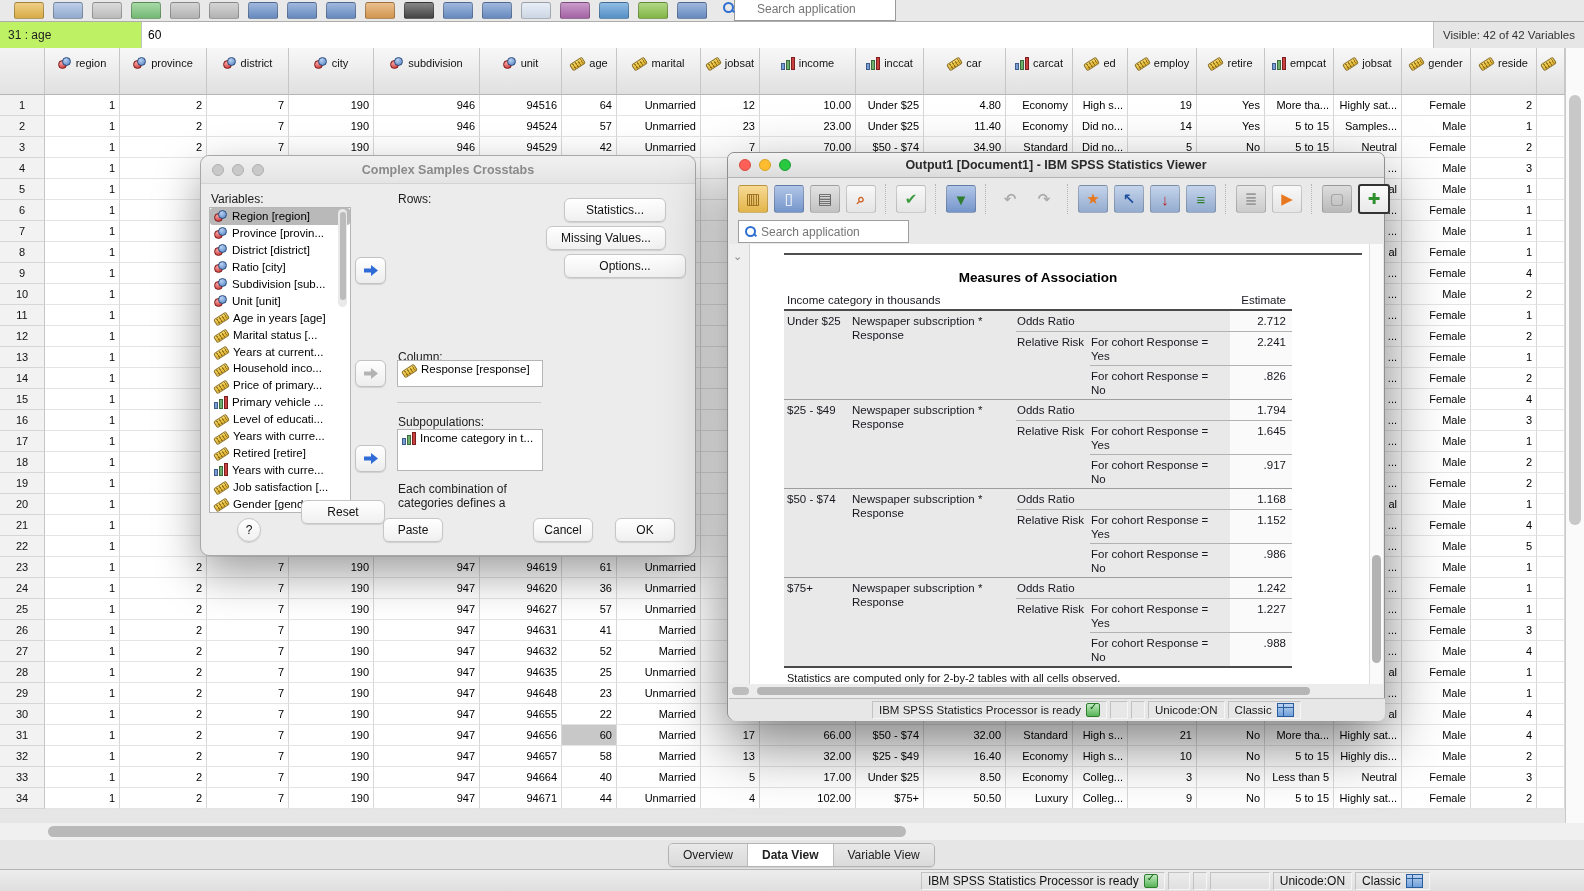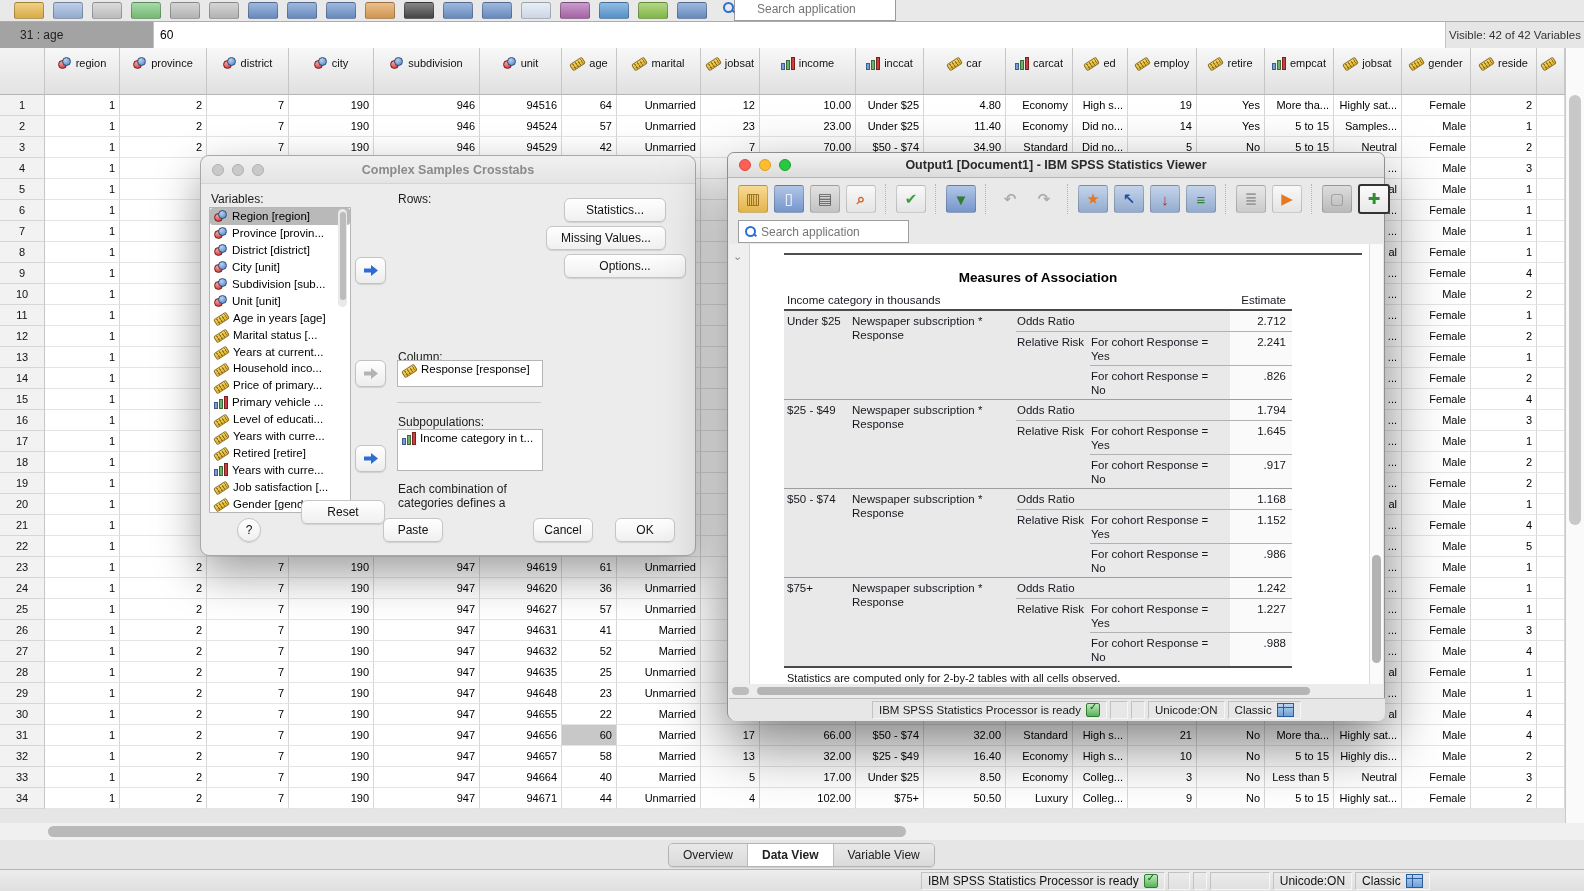--- a/index.html
+++ b/index.html
@@ -11,22 +11,22 @@
             border-bottom:1px solid #adadad;display:flex;align-items:flex-end;padding-left:14px;box-sizing:border-box;}
   .stub{width:28px;height:15px;border-radius:3px 3px 2px 2px;margin-right:9px;border:1px solid rgba(0,0,0,.25);
         margin-bottom:2px;}
   #topsearch{width:162px;height:24px;margin:-6px 0 0 18px;border:1.5px solid #9a9a9a;background:#fff;
              font-size:12px;color:#9a9a9a;padding-left:22px;box-sizing:border-box;}
   #topsearch-wrap{position:relative;}
   #topsearch-wrap .mag{position:absolute;left:6px;top:2px;}
   
   #cellbar{position:absolute;left:0;top:22px;width:1584px;height:26px;background:#e6e6e6;
            border-bottom:1px solid #b2b2b2;display:flex;align-items:stretch;font-size:12px;}
-  #cellref{width:133px;border-right:1px solid #c2c2c2;background:#a3a3a3;display:flex;align-items:center;
-           padding-left:20px;color:#222;}
+  #cellref{width:133px;border-right:1px solid #c2c2c2;background:#bef264;display:flex;align-items:center;
+           padding-left:8px;color:#222;}
   #cellvalue{width:1285px;background:#fff;border-right:1px solid #c2c2c2;display:flex;align-items:center;
              padding-left:6px;color:#000;}
   #visiblelabel{flex:1;display:flex;align-items:center;justify-content:center;color:#333;font-size:11.5px;}
   
   #grid{position:absolute;left:0;top:48px;}
   .hrow{display:flex;height:47px;}
   .hcell{box-sizing:border-box;border-right:1px solid #c6c6c6;border-bottom:1px solid #b5b5b5;
          background:linear-gradient(#f8f8f8,#e7e7e7 70%,#e0e0e0);
          display:flex;justify-content:center;padding-top:9px;font-size:11px;color:#111;}
   .hcell.corner{background:linear-gradient(#f3f3f3,#e3e3e3);}
@@ -1188,21 +1188,21 @@
           <i class="b1"></i>
           <i class="b2"></i>
         </span>
         <span>District [district]</span>
       </div>
       <div class="vitem">
         <span class="ic ic-nom">
           <i class="b1"></i>
           <i class="b2"></i>
         </span>
-        <span>City [unit]</span>
+        <span>Ratio [city]</span>
       </div>
       <div class="vitem">
         <span class="ic ic-nom">
           <i class="b1"></i>
           <i class="b2"></i>
         </span>
         <span>Subdivision [sub...</span>
       </div>
       <div class="vitem">
         <span class="ic ic-nom">

